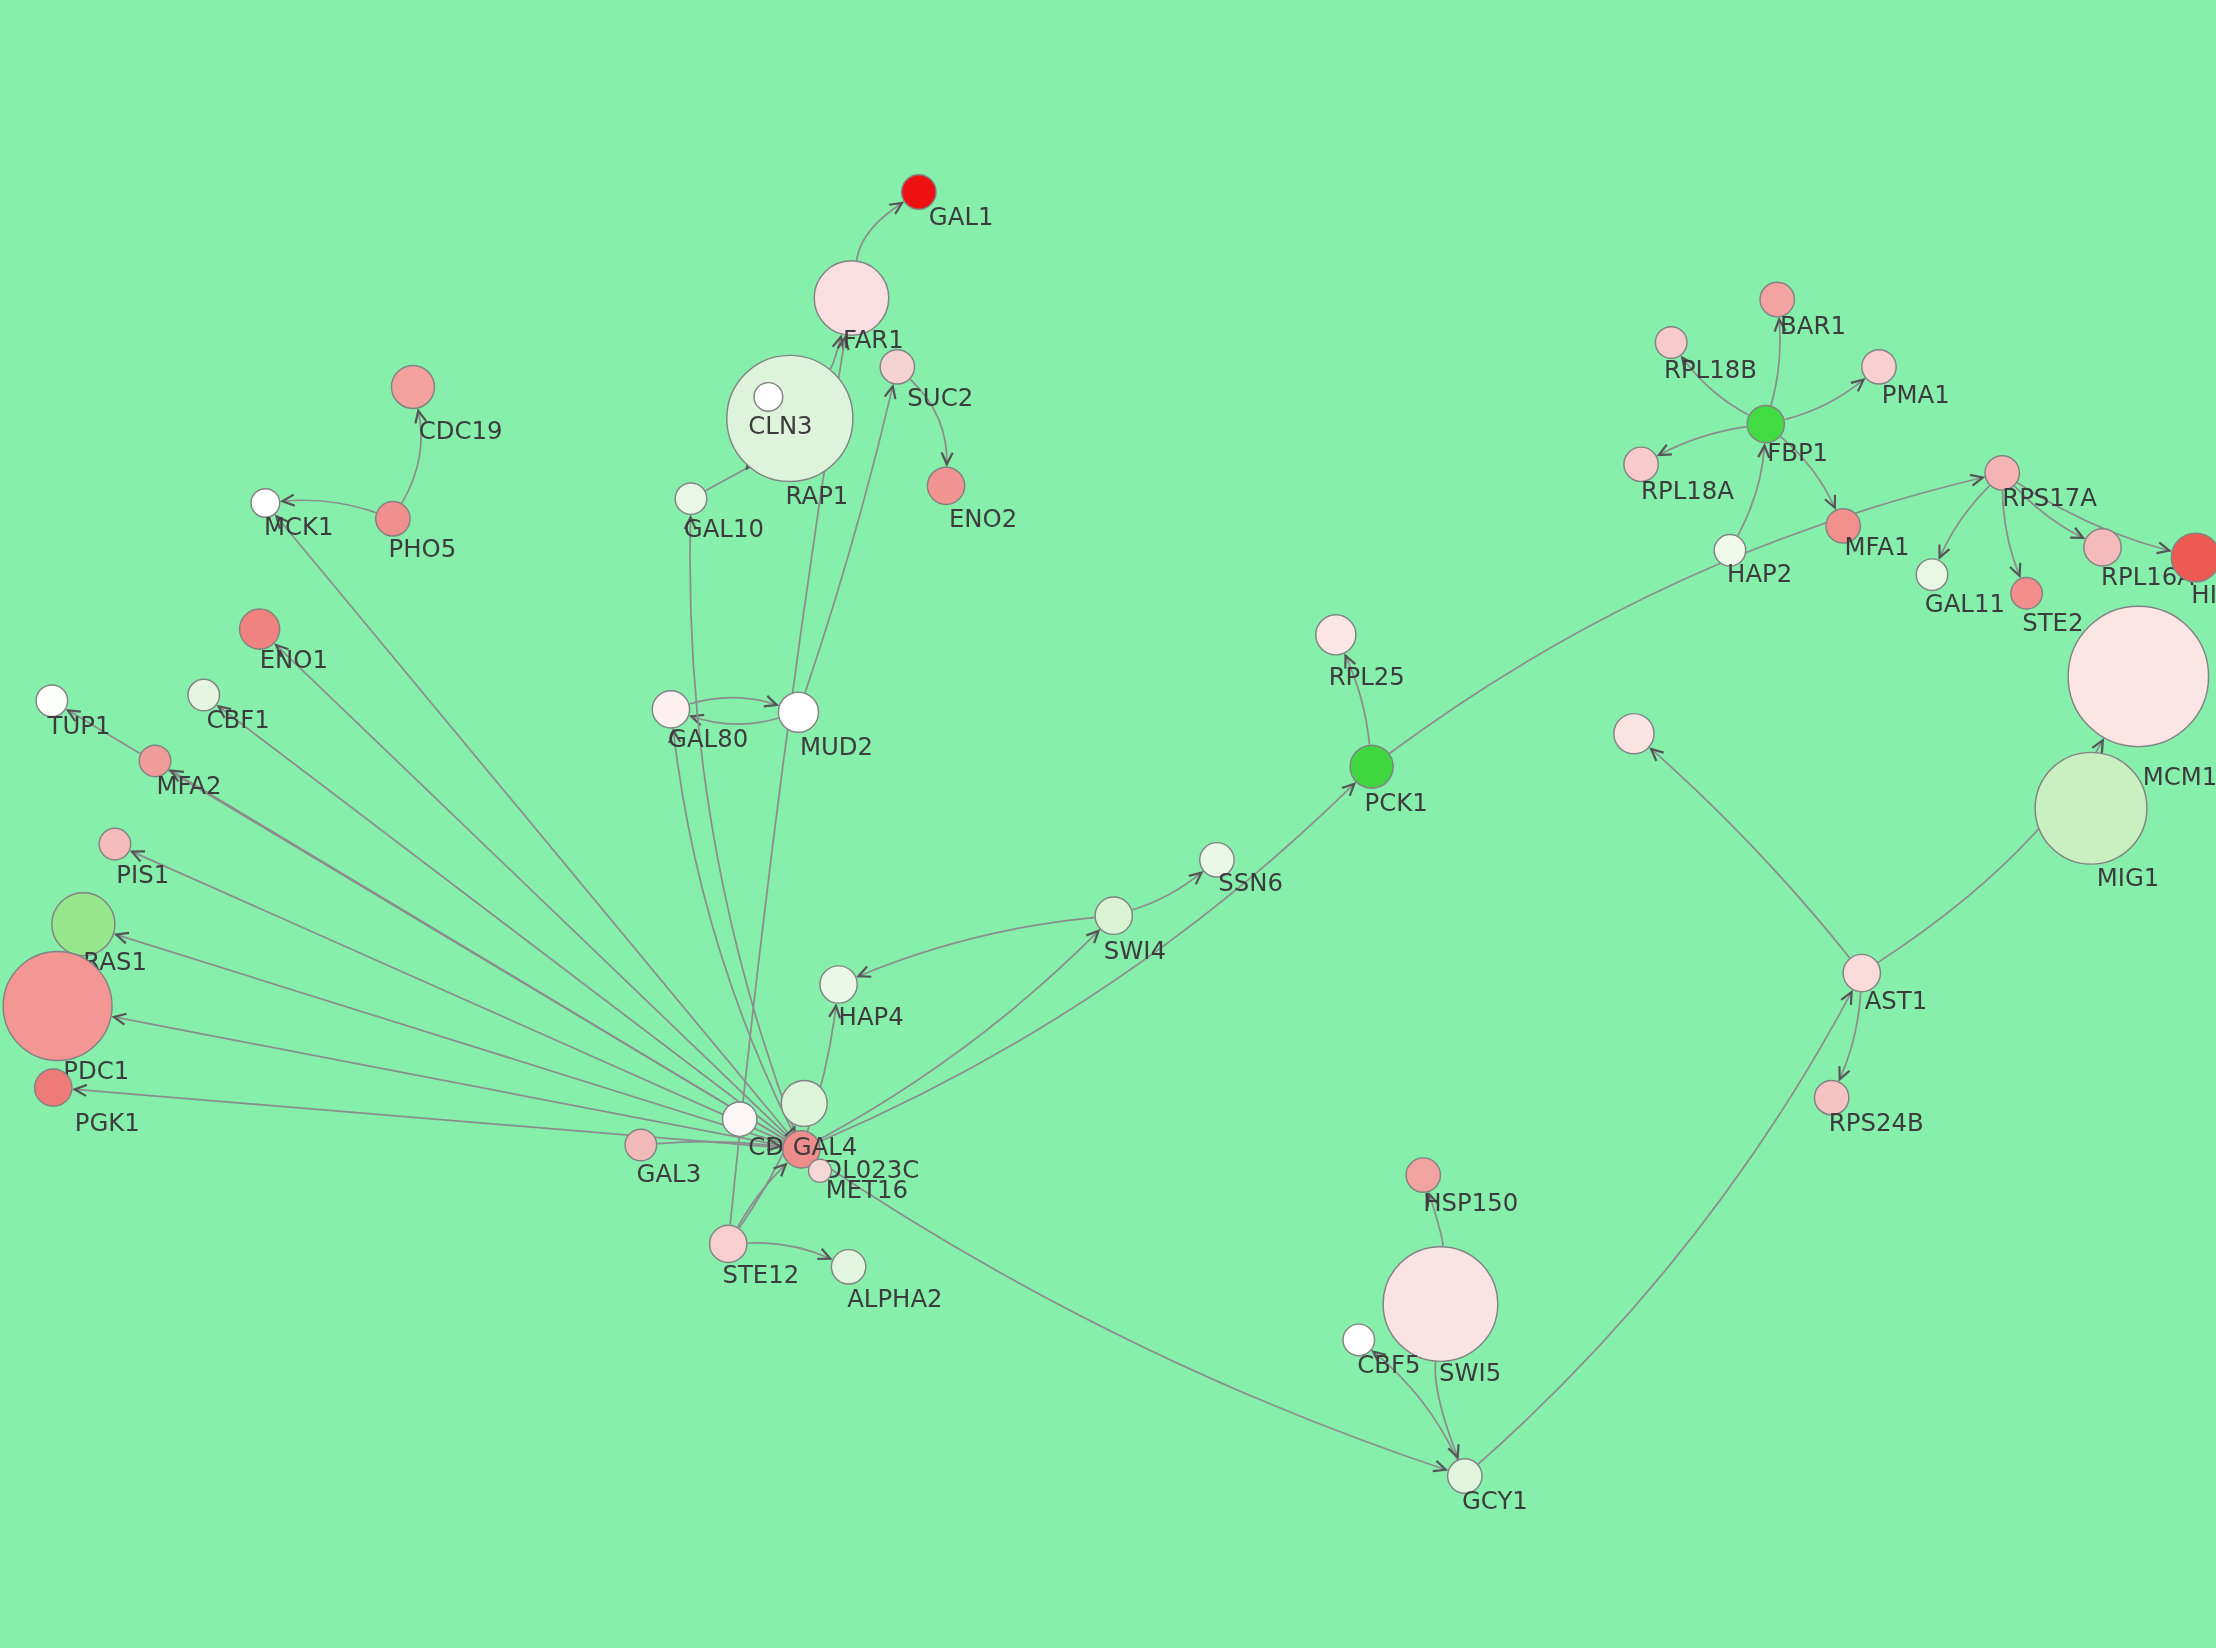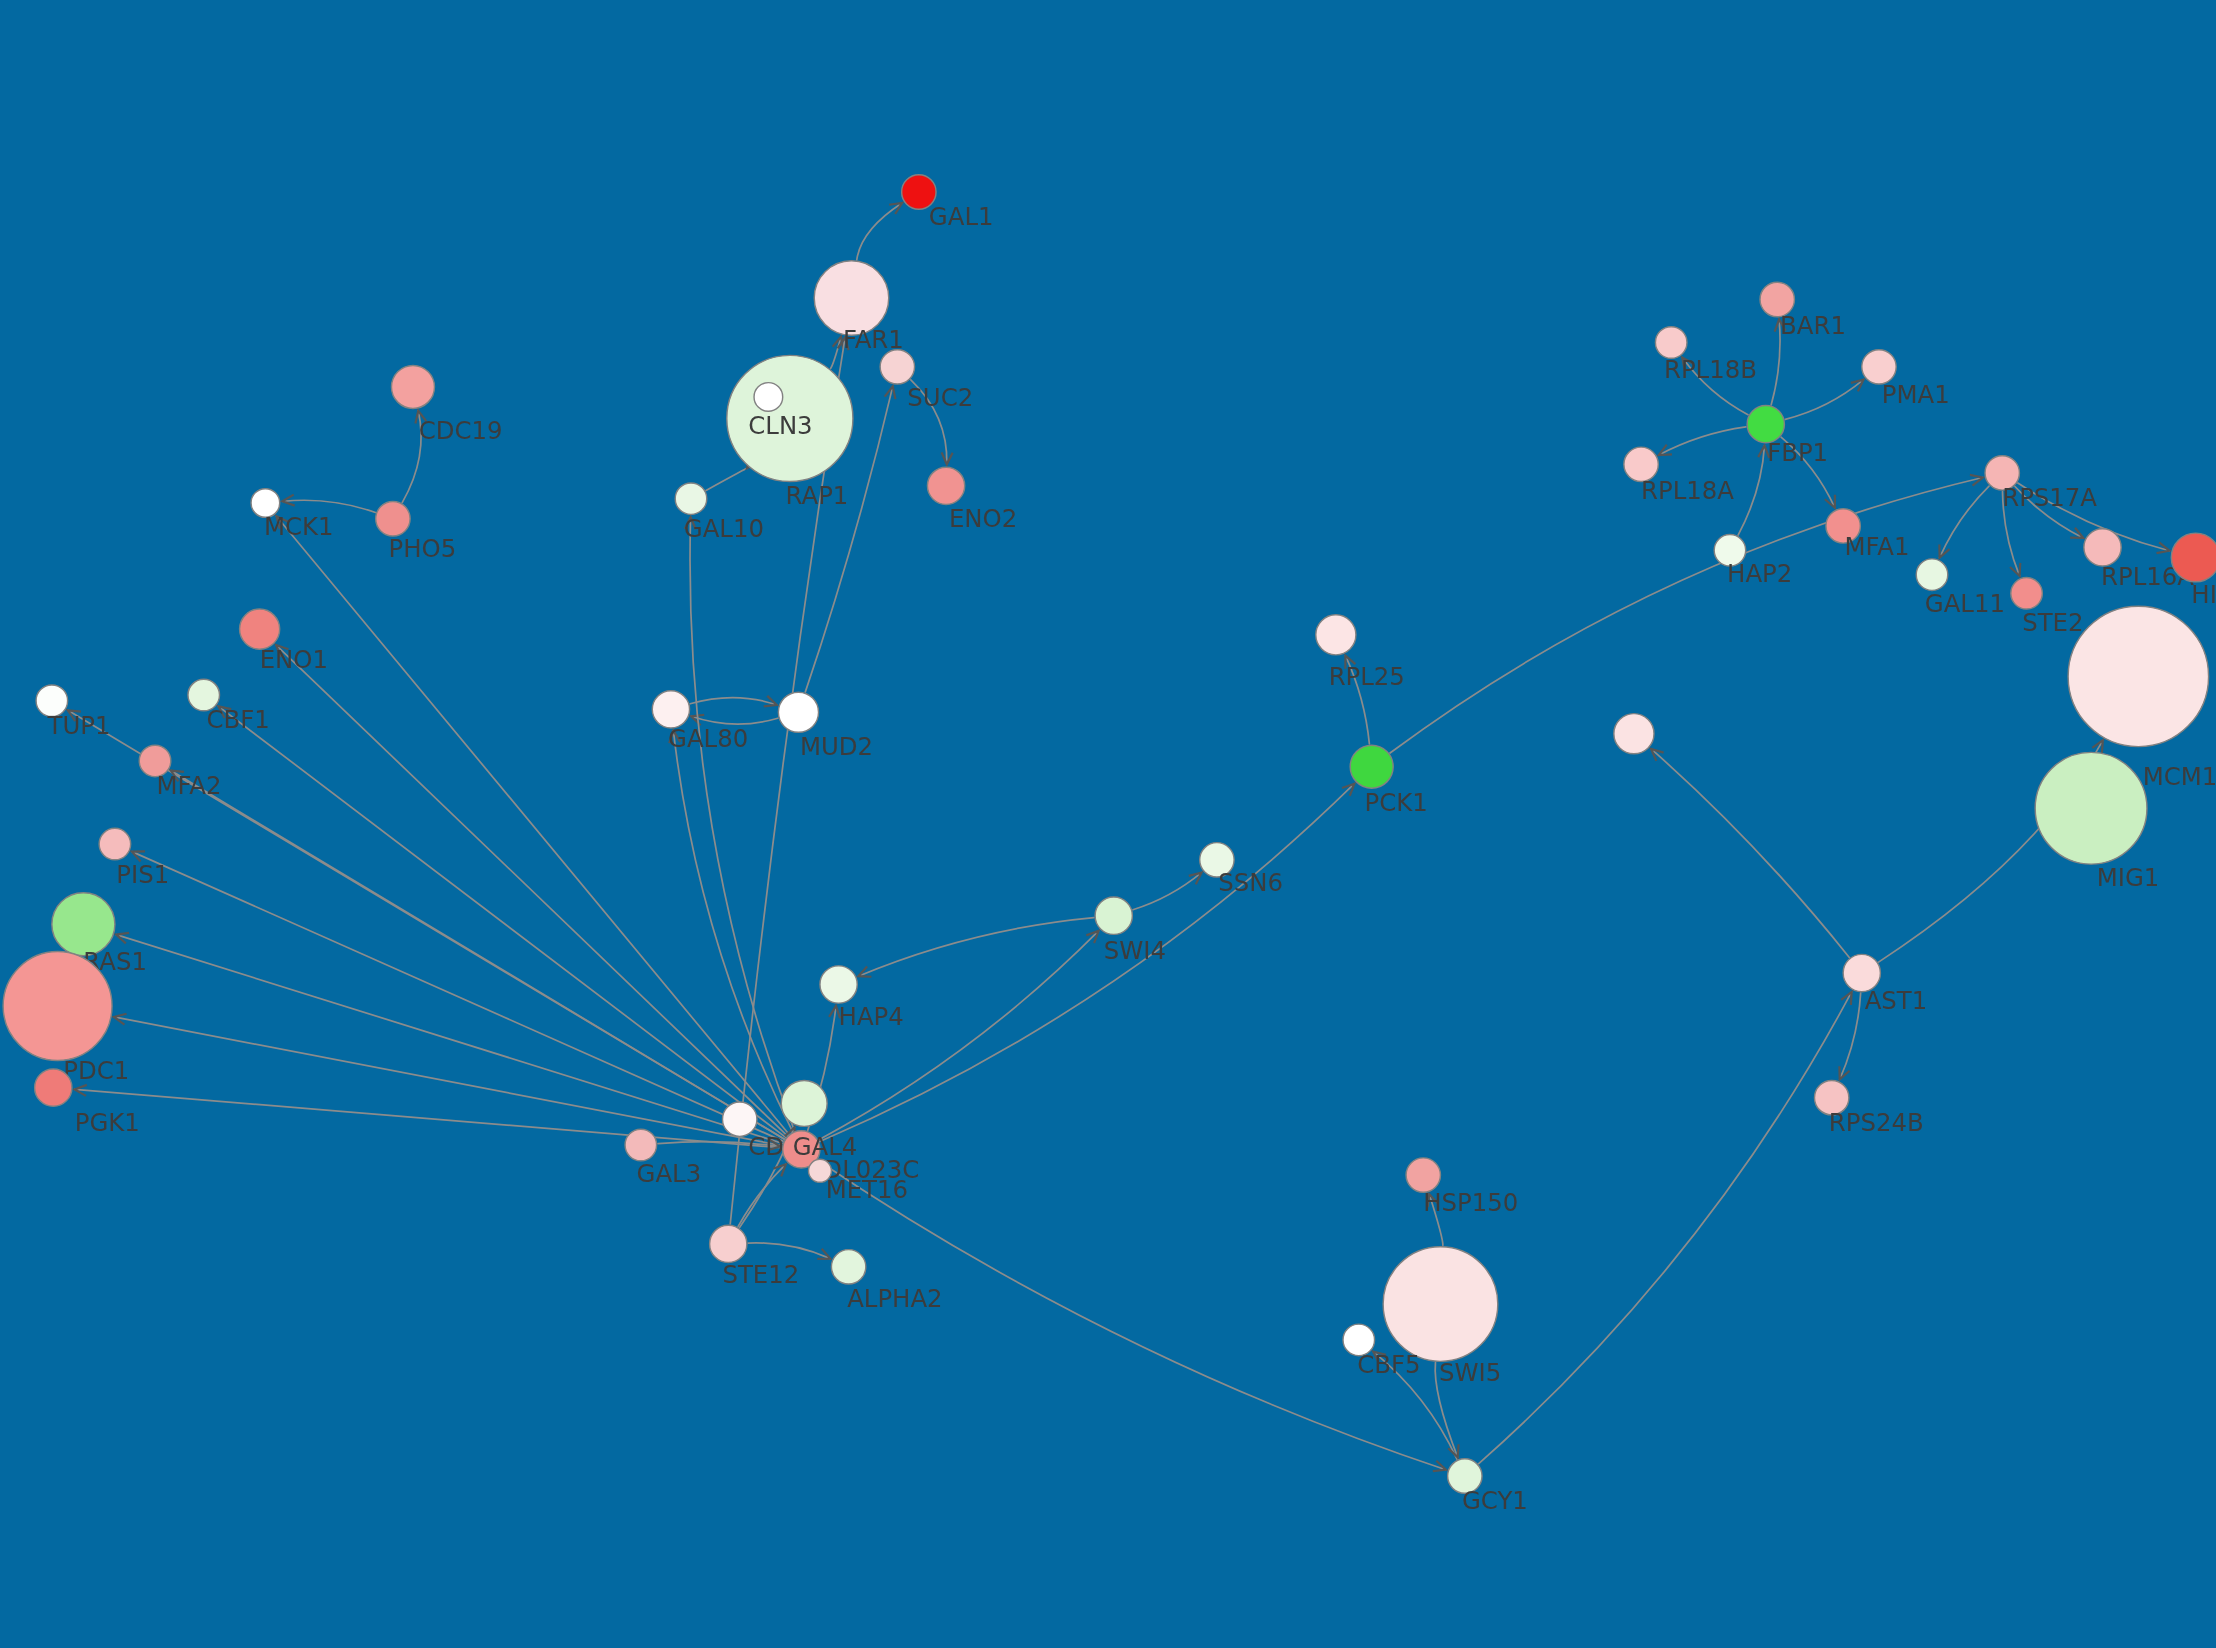--- a/index.html
+++ b/index.html
@@ -7,21 +7,21 @@
     padding: 0;
     background: #ffffff;
     width: 2216px;
     height: 1648px;
     overflow: hidden;
     font-family: "DejaVu Sans", "Liberation Sans", sans-serif;
   }
   #network-wrap {
     width: 2216px;
     height: 1648px;
-    background: #0369a1;
+    background: #86efac;
   }
   svg#graph {
     width: 2216px;
     height: 1648px;
     display: block;
   }
   text.nlabel {
     font-family: "DejaVu Sans", "Liberation Sans", sans-serif;
     font-size: 17px;
     fill: #3c3c3c;

